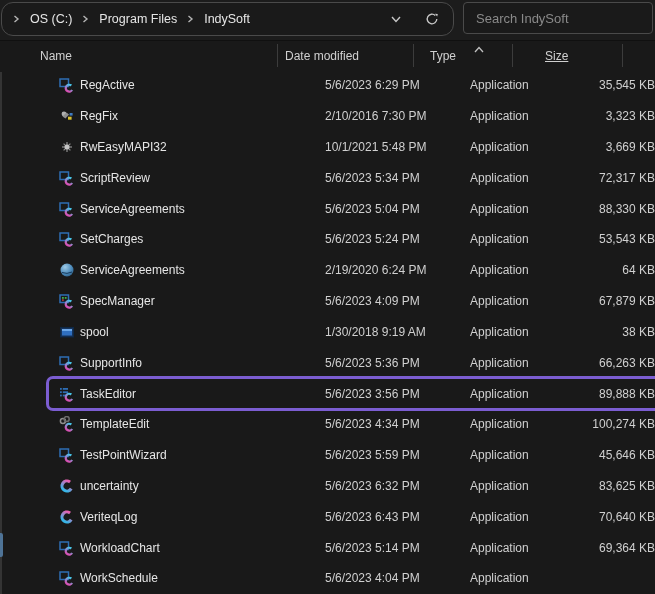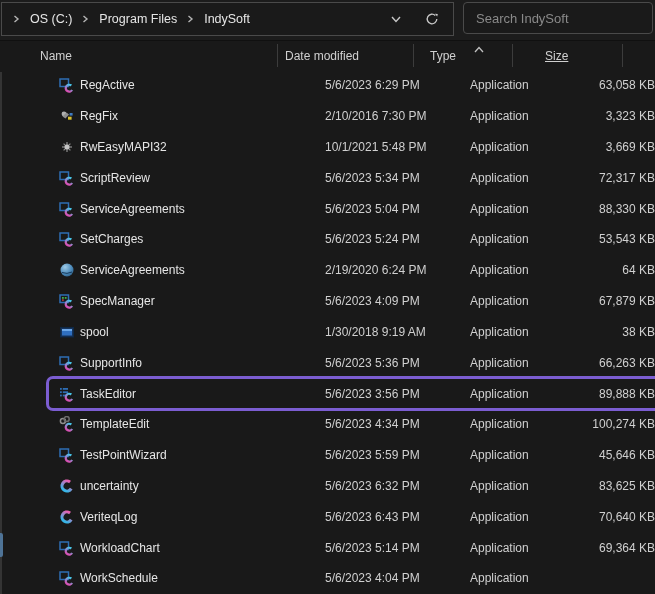--- a/index.html
+++ b/index.html
@@ -6,21 +6,21 @@
   body{
     width:655px;height:594px;position:relative;overflow:hidden;
     background:var(--background,#191919);
     font-family:"Liberation Sans",sans-serif;
     -webkit-font-smoothing:antialiased;
   }
   
   .topbar{position:absolute;left:0;top:0;width:655px;height:40px;
     background:var(--topbar_background,#1c1c1c);border-bottom:1px solid #101010;}
   .addressbar{position:absolute;left:1px;top:2px;width:453px;height:32px;
-    border:1px solid var(--box_border,#4a4a4a);border-radius:0;
+    border:1px solid var(--box_border,#4a4a4a);border-radius:12px;
     background:#1a1a1a;display:flex;align-items:center;padding:16px 10px;box-sizing:border-box;}
   .crumbs{display:flex;align-items:center;flex:1;gap:9px;min-width:0;}
   .crumb{color:var(--text_primary,#e6e6e6);font-size:12.5px;white-space:nowrap;cursor:default;}
   .crumb-chev{display:flex;align-items:center;}
   .bar-icon{display:flex;align-items:center;justify-content:center;width:22px;height:22px;}
   .searchbox{position:absolute;left:463px;top:2px;width:190px;height:32px;
     border:1px solid var(--box_border,#4a4a4a);border-radius:4px;
     background:#1a1a1a;box-sizing:border-box;display:flex;align-items:center;}
   .searchbox input{flex:1;background:transparent;border:none;outline:none;
     color:#cfcfcf;font-size:13px;padding:0 12px;font-family:"Liberation Sans",sans-serif;}
@@ -117,21 +117,21 @@
               <stop offset="1" stop-color="#d84fb2"></stop>
             </linearGradient>
           </defs>
           <rect x="1" y="2" width="8.5" height="7.5" fill="none" stroke="#2e6db4" stroke-width="1.5"></rect>
           <circle cx="10.2" cy="11.2" r="3.4" fill="none" stroke="url(#gA)" stroke-width="2.3" stroke-dasharray="16 5.4" transform="rotate(32 10.2 11.2)"></circle>
         </svg>
       </span>
     <span class="cell name">RegActive</span>
     <span class="cell date">5/6/2023 6:29 PM</span>
     <span class="cell type">Application</span>
-    <span class="cell size">63,058 KB</span>
+    <span class="cell size">35,545 KB</span>
   </div>
     <div class="row">
     <span class="icon">
         <svg width="16" height="16" viewBox="0 0 16 16">
           <circle cx="5" cy="6" r="2.4" fill="#b0b0b0"></circle>
           <path d="M3.5 8.5 L7.5 4.5 L10 6.5 L6.5 10.5 Z" fill="#8f8f8f"></path>
           <rect x="9" y="8.7" width="3.6" height="3" fill="#d8c030"></rect>
           <rect x="10.6" y="5" width="3" height="2.6" fill="#3e7ac0"></rect>
         </svg>
       </span>

